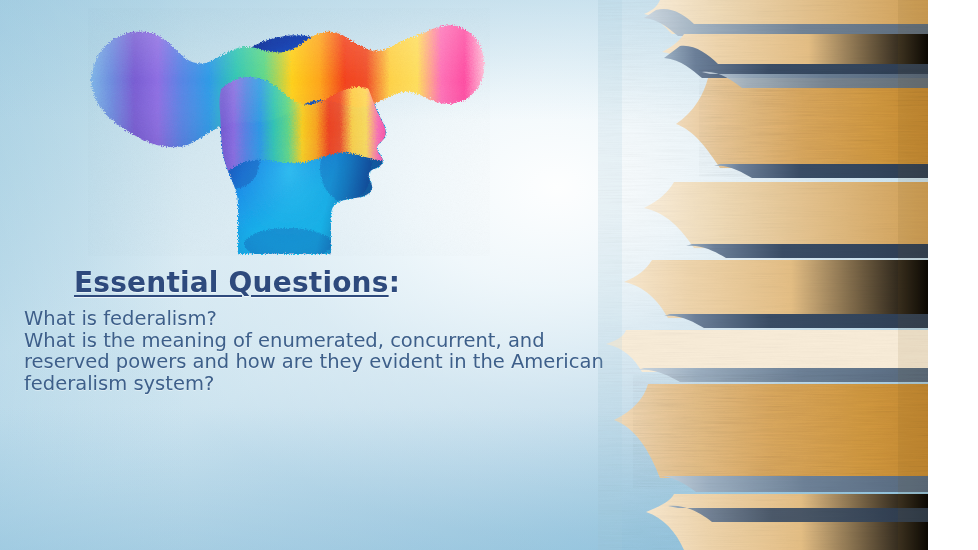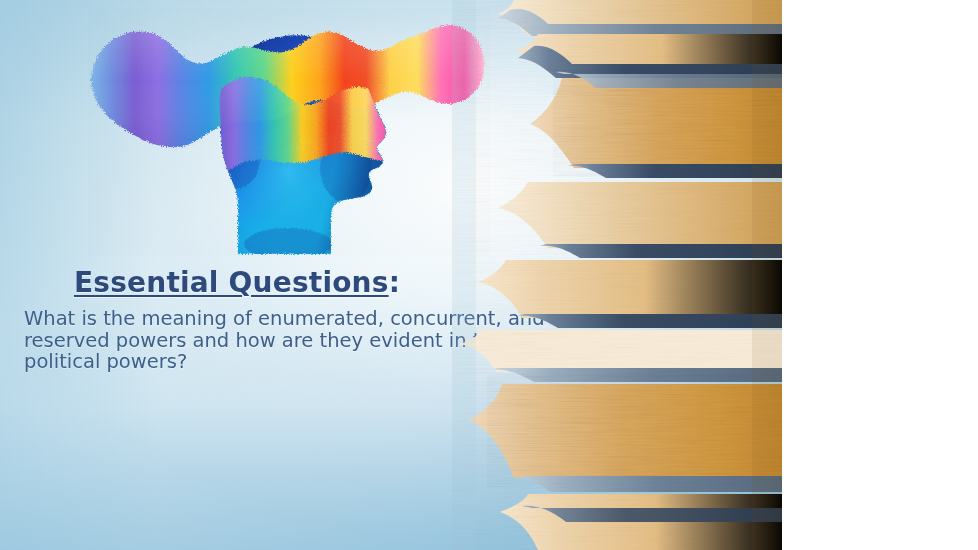--- a/index.html
+++ b/index.html
@@ -3,21 +3,21 @@
 <meta charset="utf-8">
 <title>Essential Questions Slide</title>
 <style>
   html, body {
     margin: 0;
     padding: 0;
     background: #ffffff;
   }
   #slide {
     position: relative;
-    width: 782px;
+    width: 928px;
     height: 550px;
     overflow: hidden;
     font-family: "DejaVu Sans", sans-serif;
     background-color: #8fc0da;
   }
 
   
   .bg-base {
     position: absolute;
     inset: 0;
@@ -312,23 +312,24 @@
 
       <rect width="402" height="248" filter="url(#grain)" opacity="0.05" style="mix-blend-mode:multiply"></rect>
     </svg>
   </div>
 
   <div class="heading">
     <span class="u">Essential Questions</span><span>:</span>
   </div>
 
   <div class="questions">
+    <div class="q-line">What is federalism?</div>
     <div class="q-line">What is the meaning of enumerated, concurrent, and
 reserved powers and how are they evident in the American
-political powers?</div>
+federalism system?</div>
   </div>
 
   <div class="books">
     <svg viewBox="0 0 330 550" preserveAspectRatio="none" xmlns="http://www.w3.org/2000/svg">
       <defs>
         <linearGradient id="pgA" x1="0" y1="0" x2="1" y2="0">
           <stop offset="0" stop-color="#f3ddbd"></stop>
           <stop offset="0.18" stop-color="#e9c796"></stop>
           <stop offset="0.5" stop-color="#dca95f"></stop>
           <stop offset="0.8" stop-color="#d3993f"></stop>

